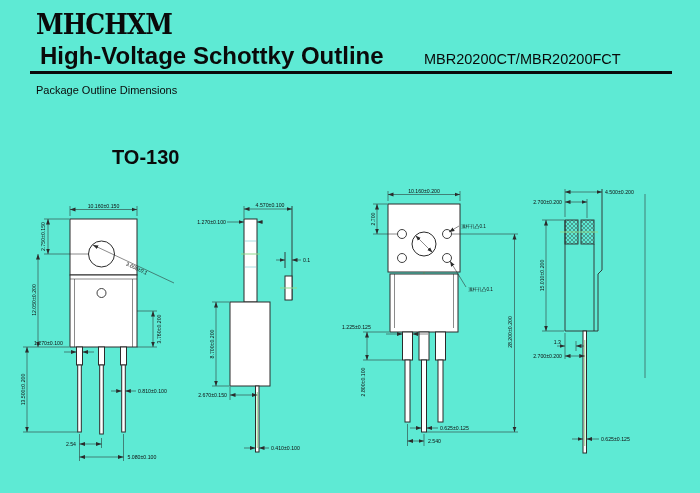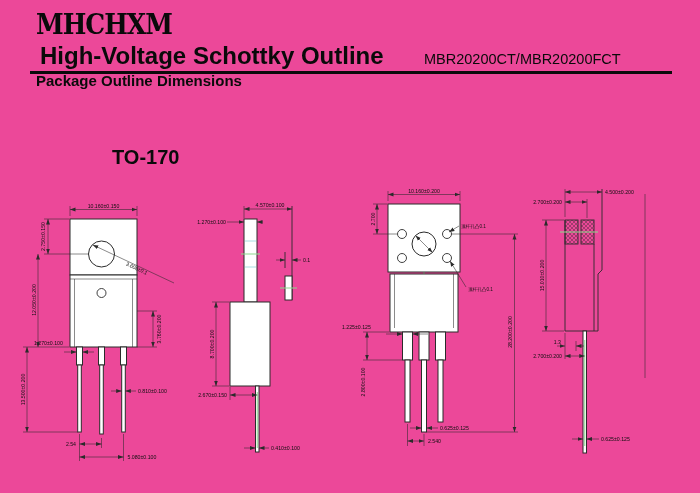--- a/index.html
+++ b/index.html
@@ -1,24 +1,24 @@
 <!DOCTYPE html>
 <html><head>
 <meta charset="utf-8">
 <style>
   html,body{margin:0;padding:0;}
-  .page{position:relative;width:700px;height:493px;background:#ec4899;overflow:hidden;
+  .page{position:relative;width:700px;height:493px;background:#5eead4;overflow:hidden;
         font-family:"Liberation Sans",sans-serif;color:#0a0a0a;text-align:right;}
   .abs{position:absolute;}
   .logo{left:36px;top:8px;font-family:"DejaVu Serif",serif;font-weight:700;font-size:25px;
         letter-spacing:-1px;transform:scaleY(1.12);transform-origin:left top;}
   .doc-title{left:40px;top:42px;font-size:24px;font-weight:700;letter-spacing:0px;}
   .part-no{left:424px;top:51px;font-size:14.5px;font-weight:400;}
   .rule{left:30px;top:71px;width:642px;height:2.5px;background:#0a0a0a;}
-  .section{left:36px;top:72px;font-size:15px;font-weight:700;}
+  .section{left:36px;top:84px;font-size:11px;font-weight:400;}
   .pkg-title{font-size:20px;font-weight:700;}
   .t220{left:112px;top:146px;}
   .i220{left:452px;top:146px;}
   svg{position:absolute;}
   .o{fill:#ffffff;stroke:#2b2b2b;stroke-width:1;}
   .ln{fill:none;stroke:#2b2b2b;stroke-width:0.9;}
   .i{fill:none;stroke:#2b2b2b;stroke-width:0.55;}
   .d{fill:none;stroke:#2b2b2b;stroke-width:0.55;}
   .g{stroke:#8cd98c;stroke-width:1;fill:none;}
   .c{stroke:#a8dee2;stroke-width:1;fill:none;}
@@ -29,21 +29,21 @@
 <body>
 
 <div class="page">
 
   <div class="abs logo">MHCHXM</div>
   <div class="abs doc-title">High-Voltage Schottky Outline</div>
   <div class="abs part-no">MBR20200CT/MBR20200FCT</div>
   <div class="abs rule"></div>
   <div class="abs section">Package Outline Dimensions</div>
 
-  <div class="abs pkg-title t220">TO-170</div>
+  <div class="abs pkg-title t220">TO-130</div>
 
   <svg style="left:8px;top:180px" width="335" height="310" viewBox="0 0 335 310">
     <defs>
       <marker id="a1" markerWidth="6" markerHeight="5" refX="5.5" refY="2.5" orient="auto-start-reverse" markerUnits="userSpaceOnUse">
         <path d="M0,0.5 L5.5,2.5 L0,4.5 Z" fill="#2b2b2b"></path>
       </marker>
     </defs>
 
     <g>
       <line class="g" x1="93.5" y1="42" x2="93.5" y2="246"></line>

